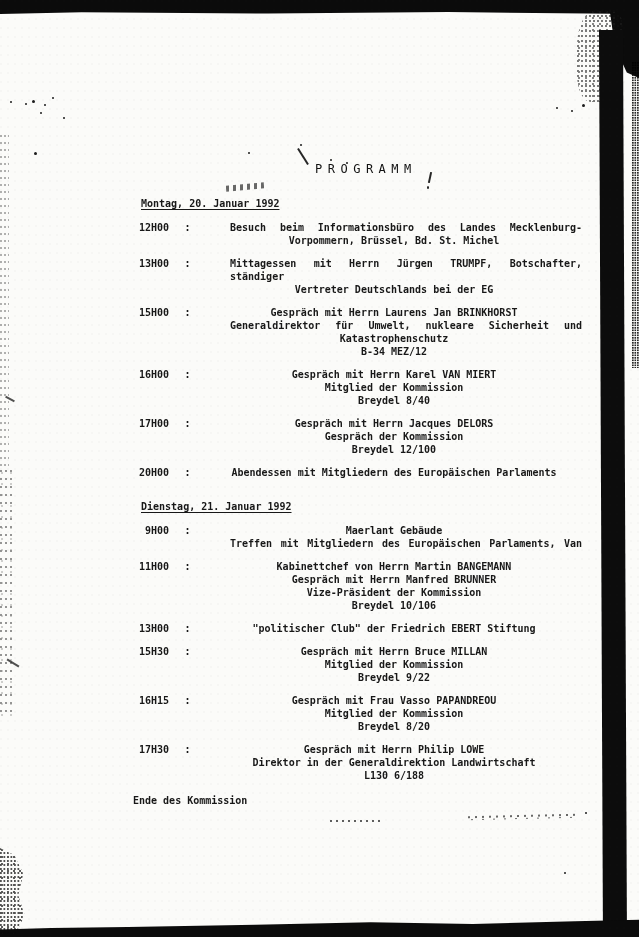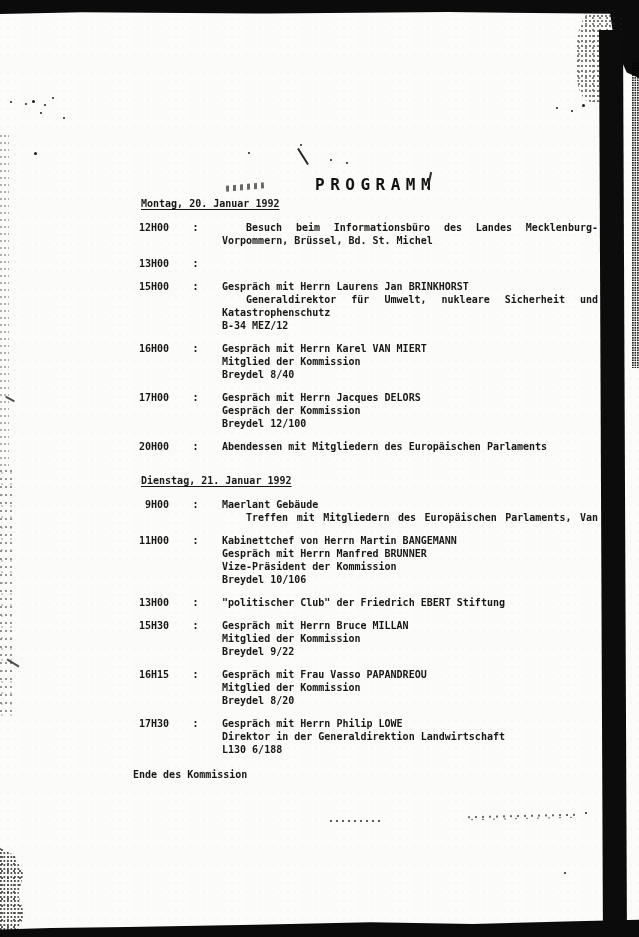--- a/index.html
+++ b/index.html
@@ -14,43 +14,43 @@
   }
   
   .grain{
     position:absolute;inset:0;pointer-events:none;opacity:.05;
     background-image:radial-gradient(circle at 1px 1px, #333 .6px, transparent .8px);
     background-size:7px 9px;
   }
 
   
   .doc-title{
-    position:absolute;left:315px;top:175px;
-    font-size:16px;font-weight:700;letter-spacing:5.5px;
+    position:absolute;left:315px;top:162px;
+    font-size:12px;font-weight:400;letter-spacing:5.5px;
     color:#121212;white-space:nowrap;
   }
   .content{
     position:absolute;left:133px;top:197px;width:452px;
     font-size:10px;font-weight:700;line-height:13px;
     color:#181818;
   }
   .section-heading{
     text-decoration:underline;
     text-decoration-thickness:1.4px;
     text-underline-offset:2px;
     margin-bottom:11px;
     white-space:nowrap;
     padding-left:8px;
   }
   .section + .section{margin-top:21px;}
-  .entry{display:flex;margin-bottom:10px;padding-left:3px;gap:8px;}
+  .entry{display:flex;margin-bottom:10px;padding-left:3px;}
   .entry-time{width:33px;text-align:right;flex:none;white-space:pre;}
   .entry-colon{width:37px;text-align:center;flex:none;}
   .entry-body{width:376px;flex:none;}
-  .line{min-height:13px;}
+  .line{min-height:13px;text-align:center;}
   .line.j{text-align:justify;text-align-last:justify;margin-left:24px;}
   .closing{margin-top:12px;white-space:nowrap;}
 
   
   .art{position:absolute;}
   .bar-top{
     left:-2px;top:0;width:643px;height:14px;background:#0b0b0b;
     clip-path:polygon(0 0,100% 0,100% 100%,70% 86%,42% 97%,13% 88%,0 100%);
   }
   .blob-topright{
@@ -135,20 +135,24 @@
             <div class="entry-time">12H00</div>
             <div class="entry-colon">:</div>
             <div class="entry-body">
               <div class="line j">Besuch beim Informationsbüro des Landes Mecklenburg-</div>
               <div class="line">Vorpommern, Brüssel, Bd. St. Michel</div>
             </div>
           </div>
           <div class="entry">
             <div class="entry-time">13H00</div>
             <div class="entry-colon">:</div>
+            <div class="entry-body">
+              <div class="line j">Mittagessen mit Herrn Jürgen TRUMPF, Botschafter, ständiger</div>
+              <div class="line">Vertreter Deutschlands bei der EG</div>
+            </div>
           </div>
           <div class="entry">
             <div class="entry-time">15H00</div>
             <div class="entry-colon">:</div>
             <div class="entry-body">
               <div class="line">Gespräch mit Herrn Laurens Jan BRINKHORST</div>
               <div class="line j">Generaldirektor für Umwelt, nukleare Sicherheit und</div>
               <div class="line">Katastrophenschutz</div>
               <div class="line">B-34 MEZ/12</div>
             </div>

